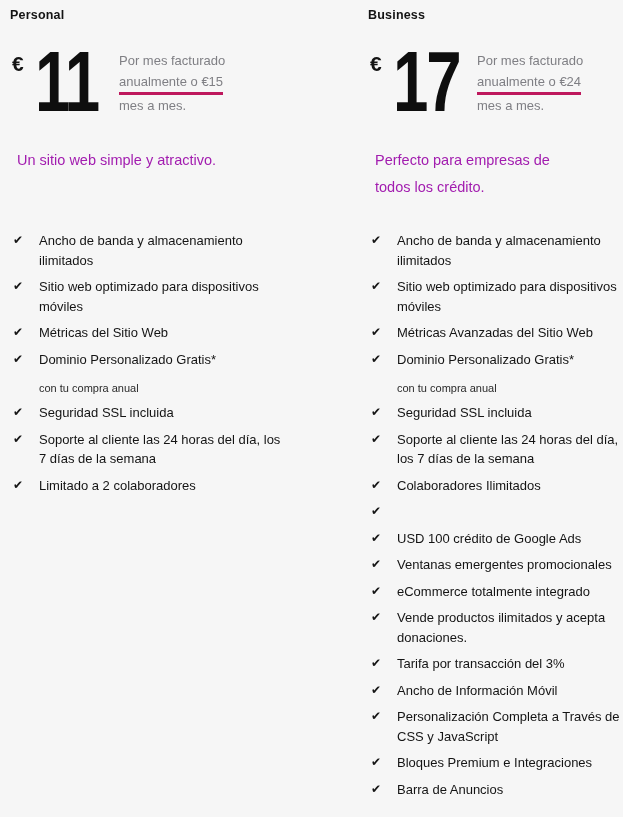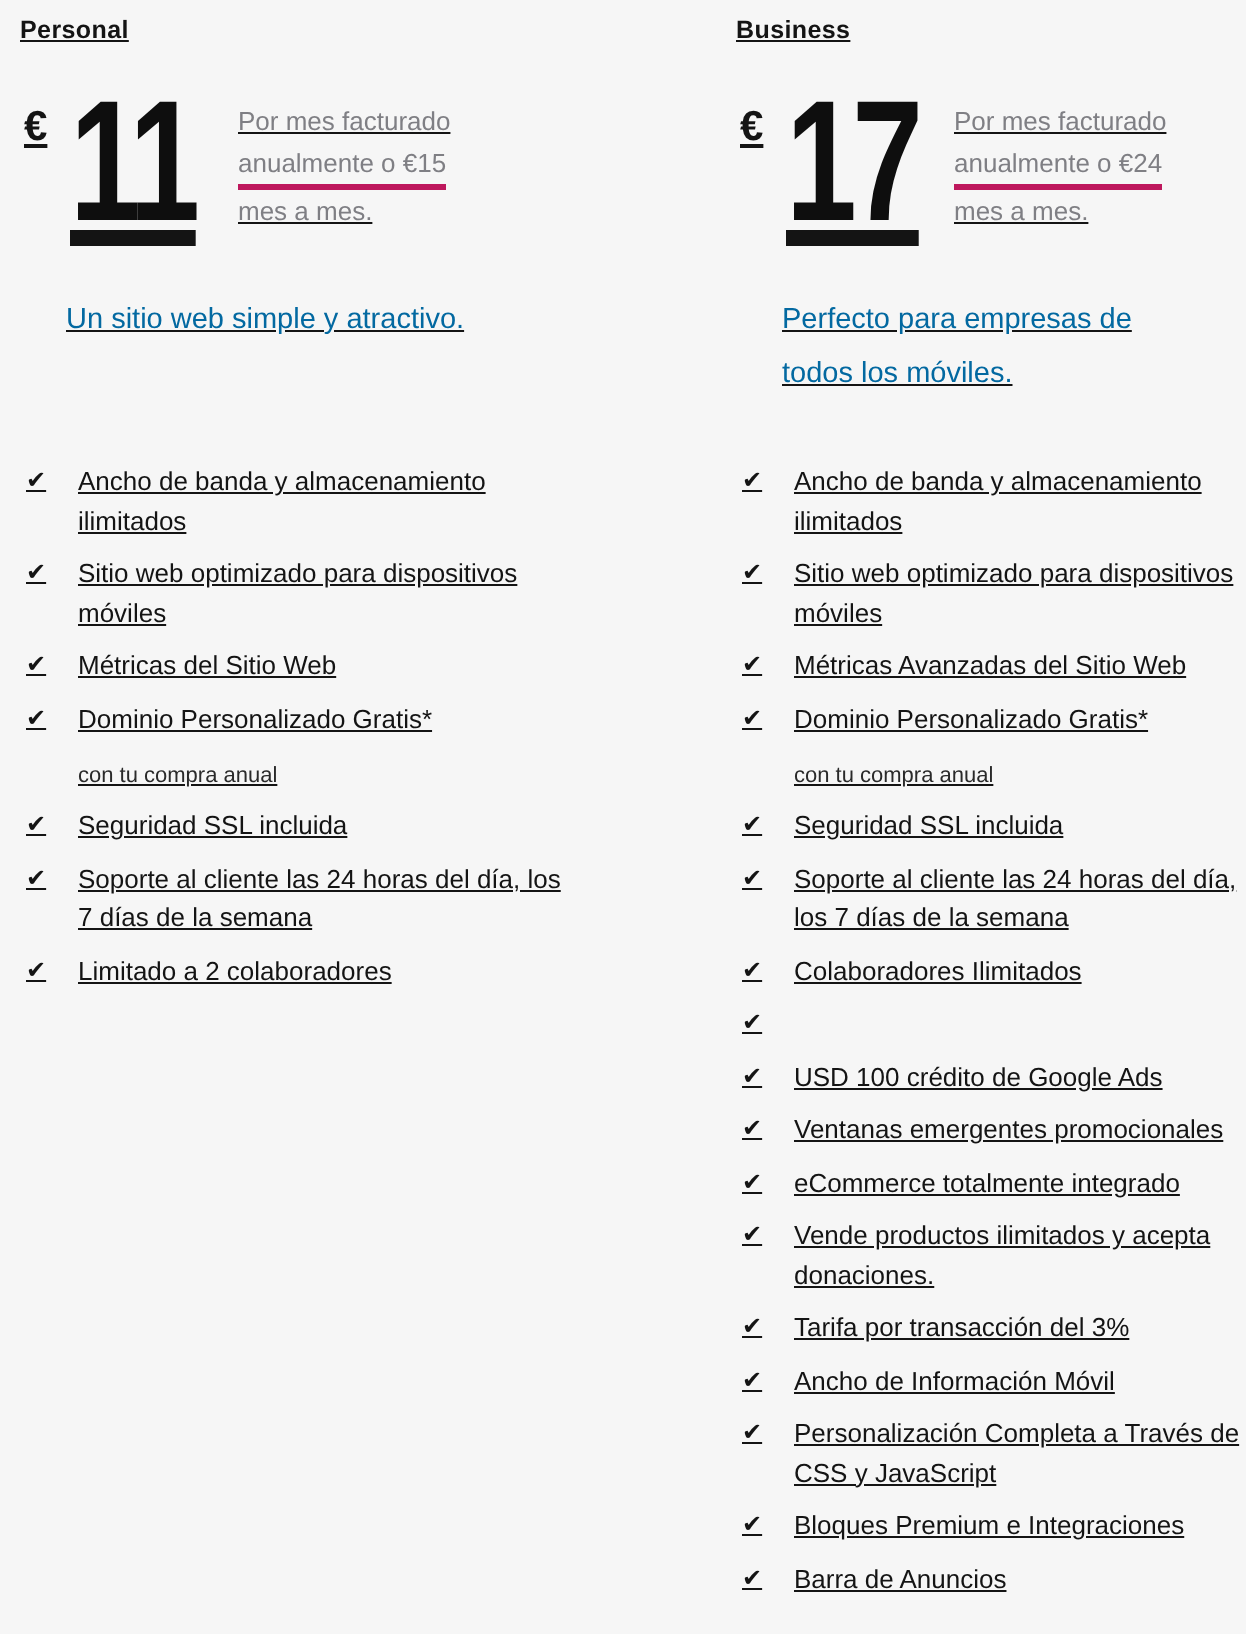--- a/index.html
+++ b/index.html
@@ -12,21 +12,20 @@
     font-family: "Liberation Sans", "DejaVu Sans", sans-serif;
     color: #141414;
     -webkit-font-smoothing: antialiased;
   }
   .page {
     display: grid;
     grid-template-columns: 358px 265px;
     width: 623px;
     height: 817px;
     box-sizing: border-box;
-    text-decoration: underline;
   }
   .plan {
     box-sizing: border-box;
     padding: 8px 0 0 10px;
   }
   .plan-name {
     margin: 0;
     font-size: 12.5px;
     font-weight: bold;
     letter-spacing: 0.2px;
@@ -66,25 +65,25 @@
     line-height: 21px;
     color: #7f7f84;
   }
   .billing .bl { display: block; }
   .billing .underlined {
     display: inline-block;
     border-bottom: 3px solid #be185d;
     line-height: 20px;
   }
   .tagline {
-    margin: 33px 0 0 23px;
+    margin: 33px 0 0 7px;
     font-size: 14.5px;
     line-height: 27px;
     min-height: 56px;
-    color: #0369a1;
+    color: #a21caf;
   }
   .tagline .tl { display: block; }
   .features {
     list-style: none;
     margin: 28px 0 0 0;
     padding: 0;
   }
   .feature {
     display: flex;
     margin-bottom: 7px;
@@ -167,21 +166,21 @@
       <span class="currency">€</span>
       <span class="amount">17</span>
       <div class="billing">
         <span class="bl">Por mes facturado</span>
         <span class="bl"><span class="underlined">anualmente o €24</span></span>
         <span class="bl">mes a mes.</span>
       </div>
     </div>
     <p class="tagline">
         <span class="tl">Perfecto para empresas de</span>
-        <span class="tl">todos los móviles.</span>
+        <span class="tl">todos los crédito.</span>
       </p>
     <ul class="features">
         <li class="feature">
           <span class="check">✔</span>
           <div class="ftext"><span>Ancho de banda y almacenamiento ilimitados</span></div>
         </li>
         <li class="feature">
           <span class="check">✔</span>
           <div class="ftext"><span>Sitio web optimizado para dispositivos móviles</span></div>
         </li>

